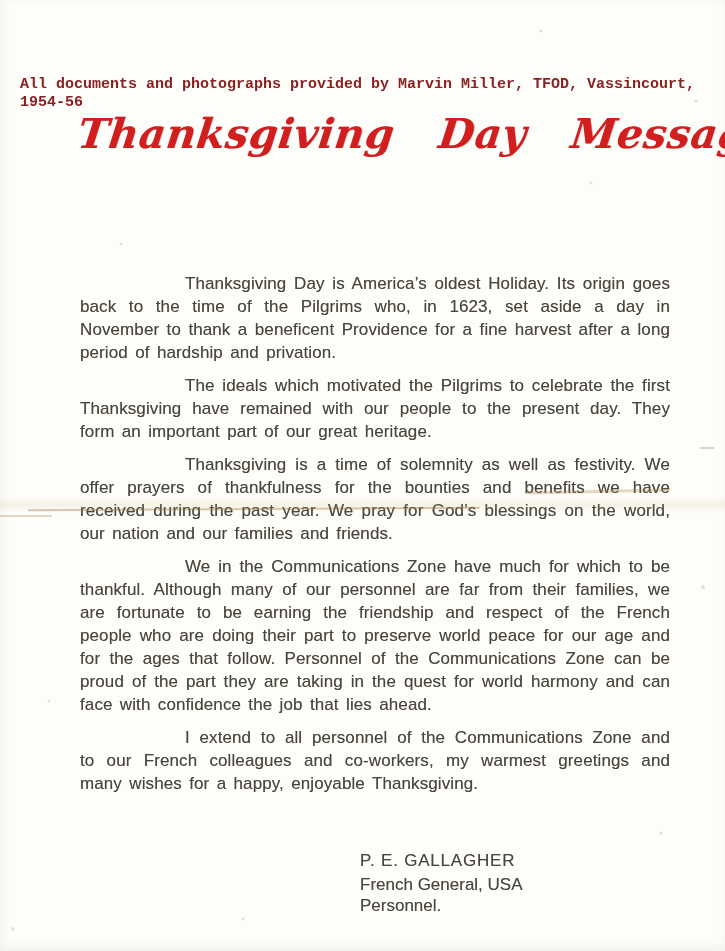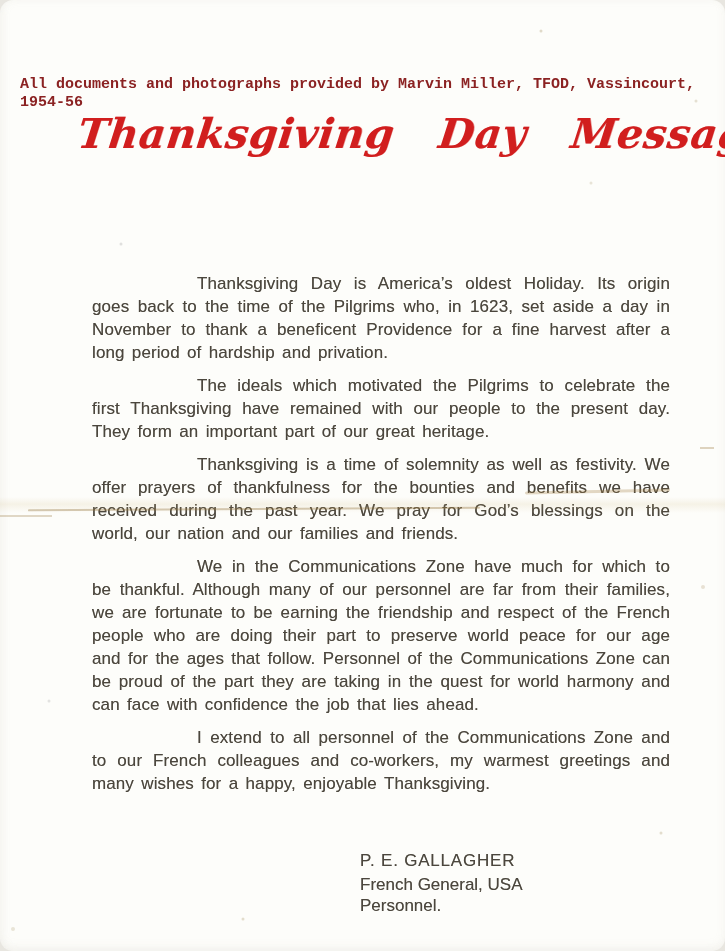--- a/index.html
+++ b/index.html
@@ -9,21 +9,20 @@
   }
   .page {
     position: relative;
     width: 725px;
     height: 951px;
     background: var(--paper, #fdfdfa);
     overflow: hidden;
     font-family: "Liberation Sans", sans-serif;
     box-shadow: inset 0 -4px 10px rgba(175,170,155,0.10),
                 inset 3px 0 8px rgba(185,180,165,0.07);
-    border-radius: 13px;
   }
   .provenance-note {
     position: absolute;
     left: 20px;
     top: 76px;
     width: 688px;
     font-family: "Liberation Mono", monospace;
     font-weight: bold;
     font-size: 15px;
     line-height: 17.5px;
@@ -53,21 +52,21 @@
     width: 590px;
     font-size: 17px;
     line-height: 23px;
     color: var(--body_ink, #4b463d);
     text-align: justify;
     letter-spacing: 0.1px;
     word-spacing: 2.5px;
     text-shadow: 0 0 0.6px rgba(77,72,61,0.55);
   }
   .letter-body p {
-    margin: 0 0 10px 12px;
+    margin: 0 0 10px 0;
     text-indent: 105px;
   }
   .signature-block {
     position: absolute;
     left: 360px;
     top: 850px;
     width: 240px;
     text-align: left;
     font-size: 17px;
     line-height: 21.5px;

